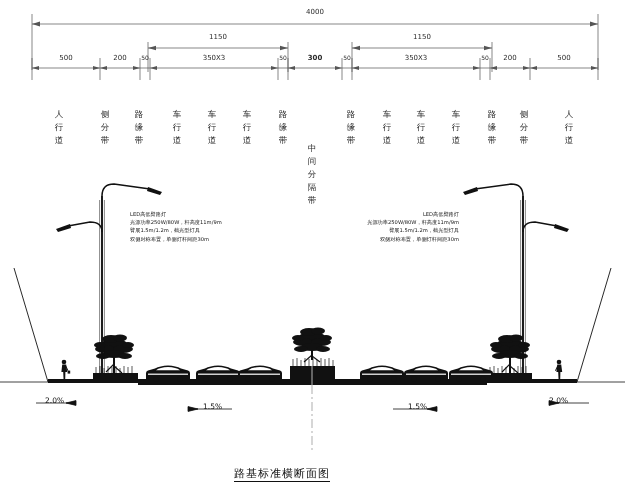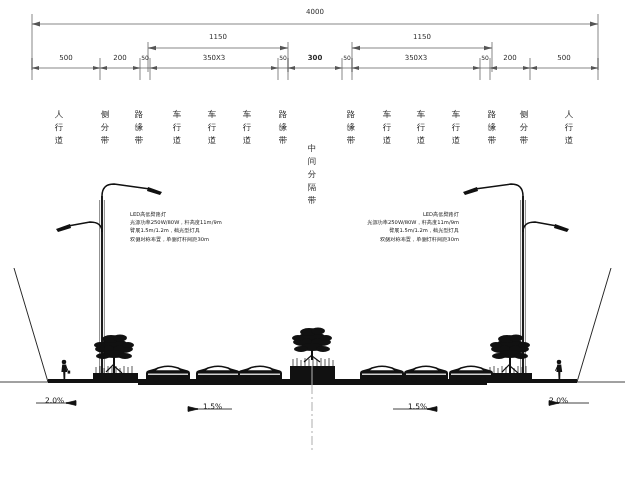--- a/index.html
+++ b/index.html
@@ -374,14 +374,17 @@
     <div>光源功率250W/80W，杆高度11m/9m</div>
     <div>臂展1.5m/1.2m，截光型灯具</div>
     <div>双侧对称布置，单侧灯杆间距30m</div>
   </div>
 
   <div class="slope" style="left:45px;top:396px;">2.0%</div>
   <div class="slope" style="left:203px;top:402px;">1.5%</div>
   <div class="slope" style="left:408px;top:402px;">1.5%</div>
   <div class="slope" style="left:549px;top:396px;">2.0%</div>
 
+  <div class="title" style="top:466px;">
+    <u>路基标准横断面图</u>
+  </div>
 
 </div>
 
 </body></html>

